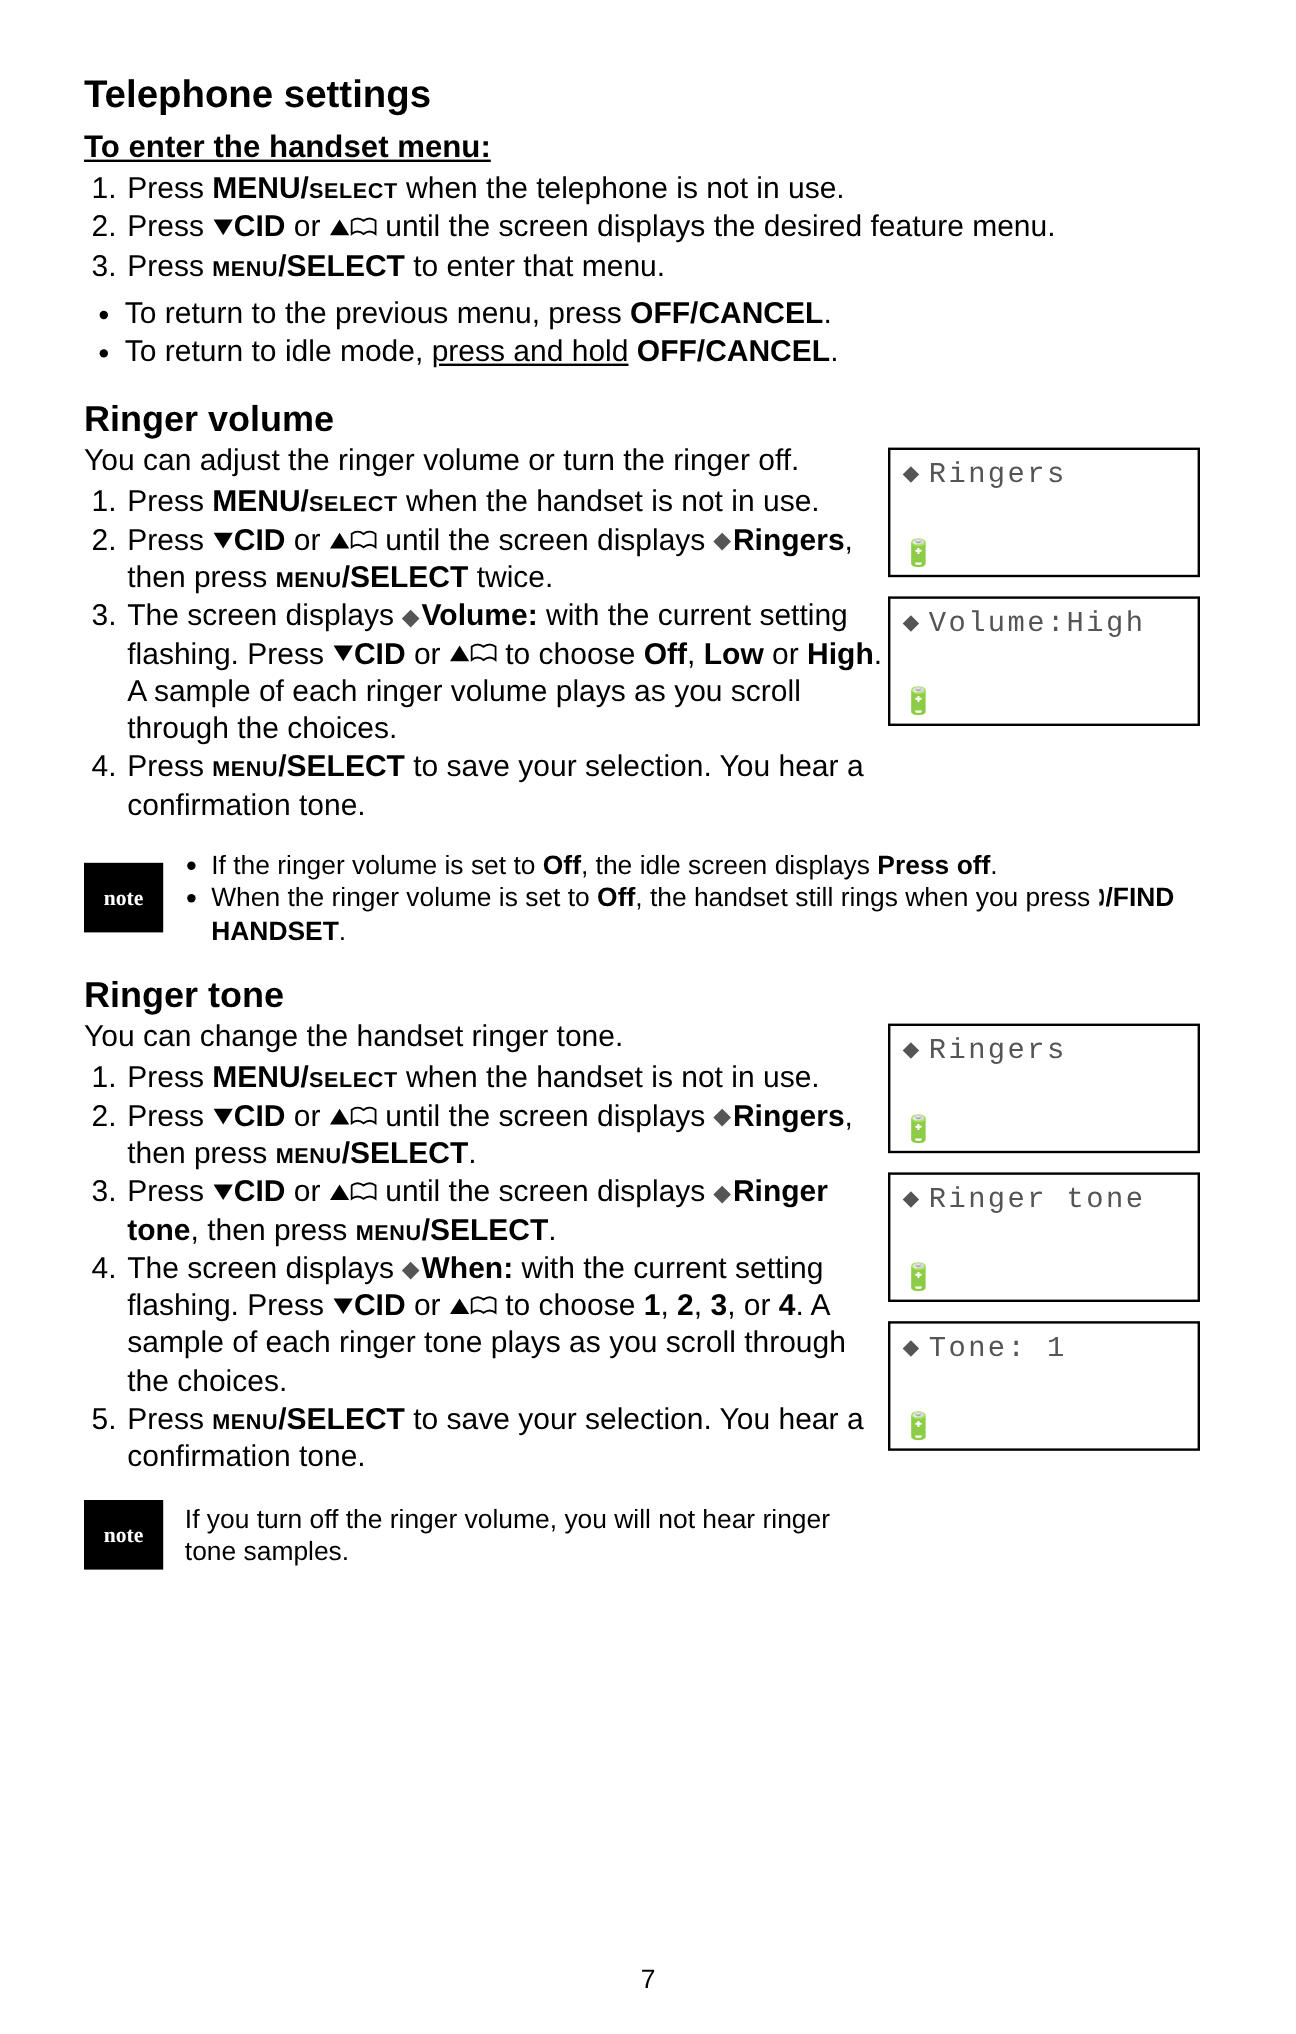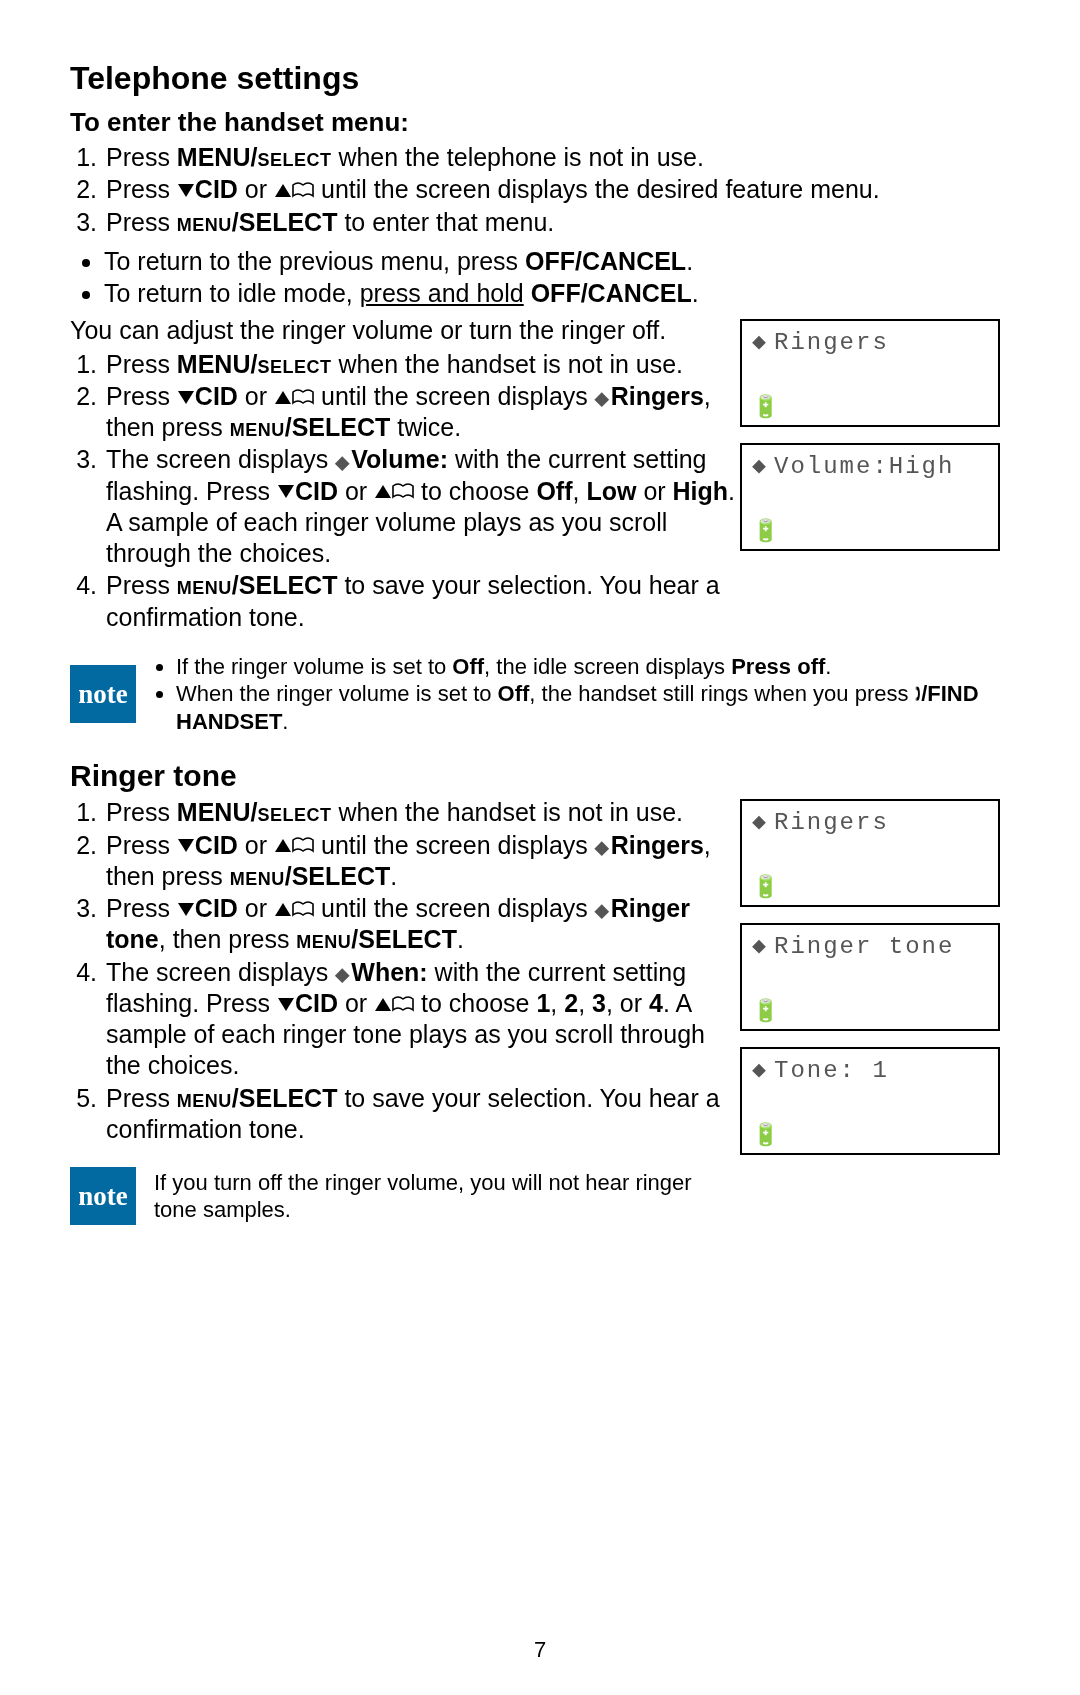--- a/index.html
+++ b/index.html
@@ -23,20 +23,21 @@
   }
   h2 {
     font-size: 30px;
     font-weight: bold;
     margin: 24px 0 2px 0;
   }
   h3 {
     font-size: 26px;
     font-weight: bold;
     margin: 4px 0 4px 0;
+    text-decoration: underline;
   }
   .body-text, ol, ul {
     font-size: 25px;
     line-height: 1.25;
   }
   ol {
     margin: 2px 0 8px 0;
     padding-left: 34px;
   }
   ol li {
@@ -122,25 +123,25 @@
   
   .note-row {
     display: flex;
     align-items: center;
     gap: 18px;
     margin: 12px 0 4px 0;
   }
   .note-box {
     flex: 0 0 66px;
     height: 58px;
-    background: #0369a1;
+    background: #000000;
     color: #fff;
     font-family: Georgia, "Times New Roman", serif;
     font-weight: bold;
-    font-size: 27px;
+    font-size: 18px;
     display: flex;
     align-items: center;
     justify-content: center;
   }
   .note-content {
     font-size: 22px;
     line-height: 1.25;
   }
   .note-content ul {
     font-size: 22px;
@@ -184,20 +185,21 @@
 
   <ul class="bullets">
     <li>
       <span>To return to the previous menu, press </span><b>OFF/CANCEL</b><span>.</span>
     </li>
     <li>
       <span>To return to idle mode, </span><span class="underline"><span>press and hold</span></span><span> </span><b>OFF/CANCEL</b><span>.</span>
     </li>
   </ul>
 
+  <h2>Ringer volume</h2>
 
   <div class="row">
     <div class="col-text">
       <div class="body-text">You can adjust the ringer volume or turn the ringer off.</div>
       <ol>
         <li>
           <span>Press </span><b><span>MENU/</span><span class="sc">select</span></b><span> when the handset is not in use.</span>
         </li>
         <li>
           <span>Press </span><span class="tri-down"></span><b>CID</b><span> or </span><span class="tri-up"></span><span class="book-icon"><svg width="22" height="16">
@@ -247,20 +249,21 @@
           <span>When the ringer volume is set to </span><b>Off</b><span>, the handset still rings when you press </span><span>🕽</span><b>/FIND HANDSET</b><span>.</span>
         </li>
       </ul>
     </div>
   </div>
 
   <h2>Ringer tone</h2>
 
   <div class="row">
     <div class="col-text">
+      <div class="body-text">You can change the handset ringer tone.</div>
       <ol>
         <li>
           <span>Press </span><b><span>MENU/</span><span class="sc">select</span></b><span> when the handset is not in use.</span>
         </li>
         <li>
           <span>Press </span><span class="tri-down"></span><b>CID</b><span> or </span><span class="tri-up"></span><span class="book-icon"><svg width="22" height="16">
                 <path d="M1 14 Q6 10 11 14 Q16 10 21 14 L21 3 Q16 -1 11 3 Q6 -1 1 3 Z" fill="none" stroke="#000" stroke-width="1.6"></path>
               </svg></span><span> until the screen displays </span><b><span class="updown-hollow">⬥</span><span>Ringers</span></b><span>, then press </span><b><span class="sc">menu</span><span>/SELECT</span></b><span>.</span>
         </li>
         <li>

